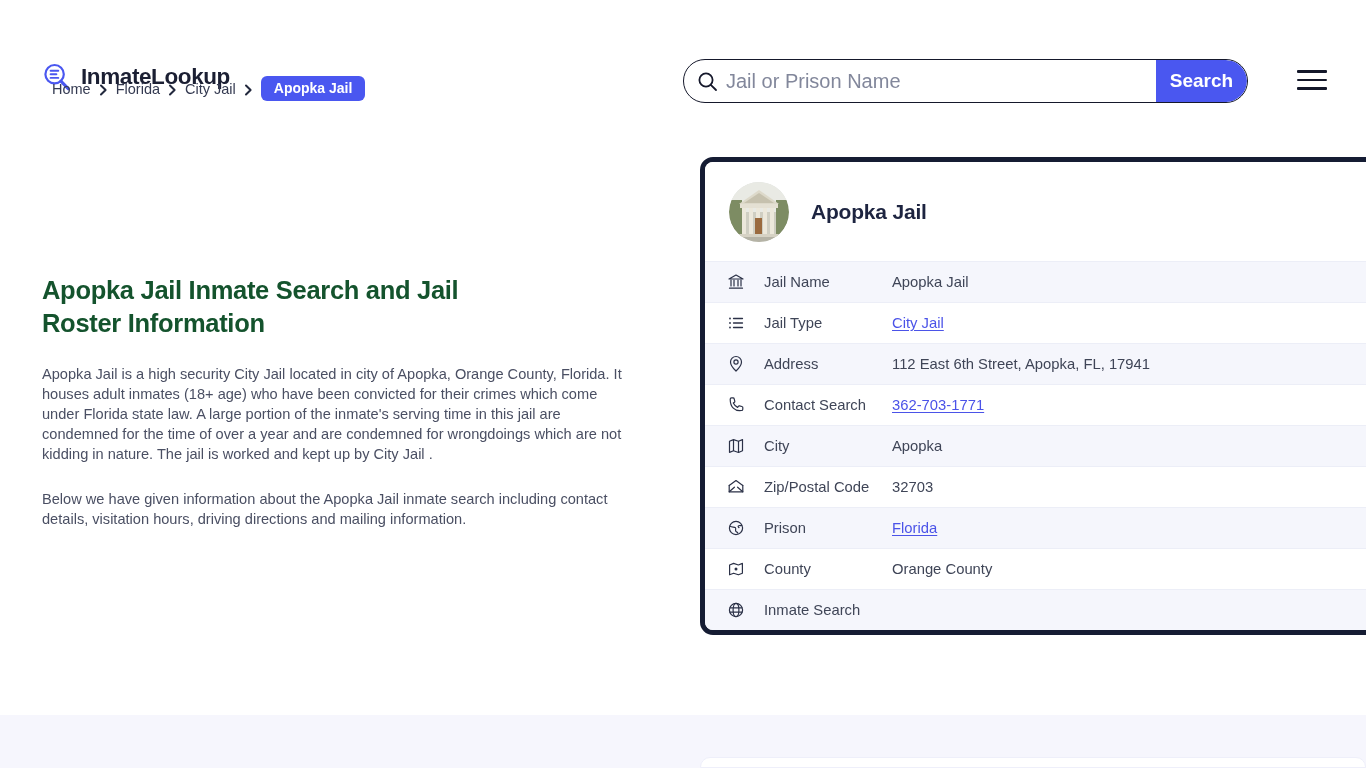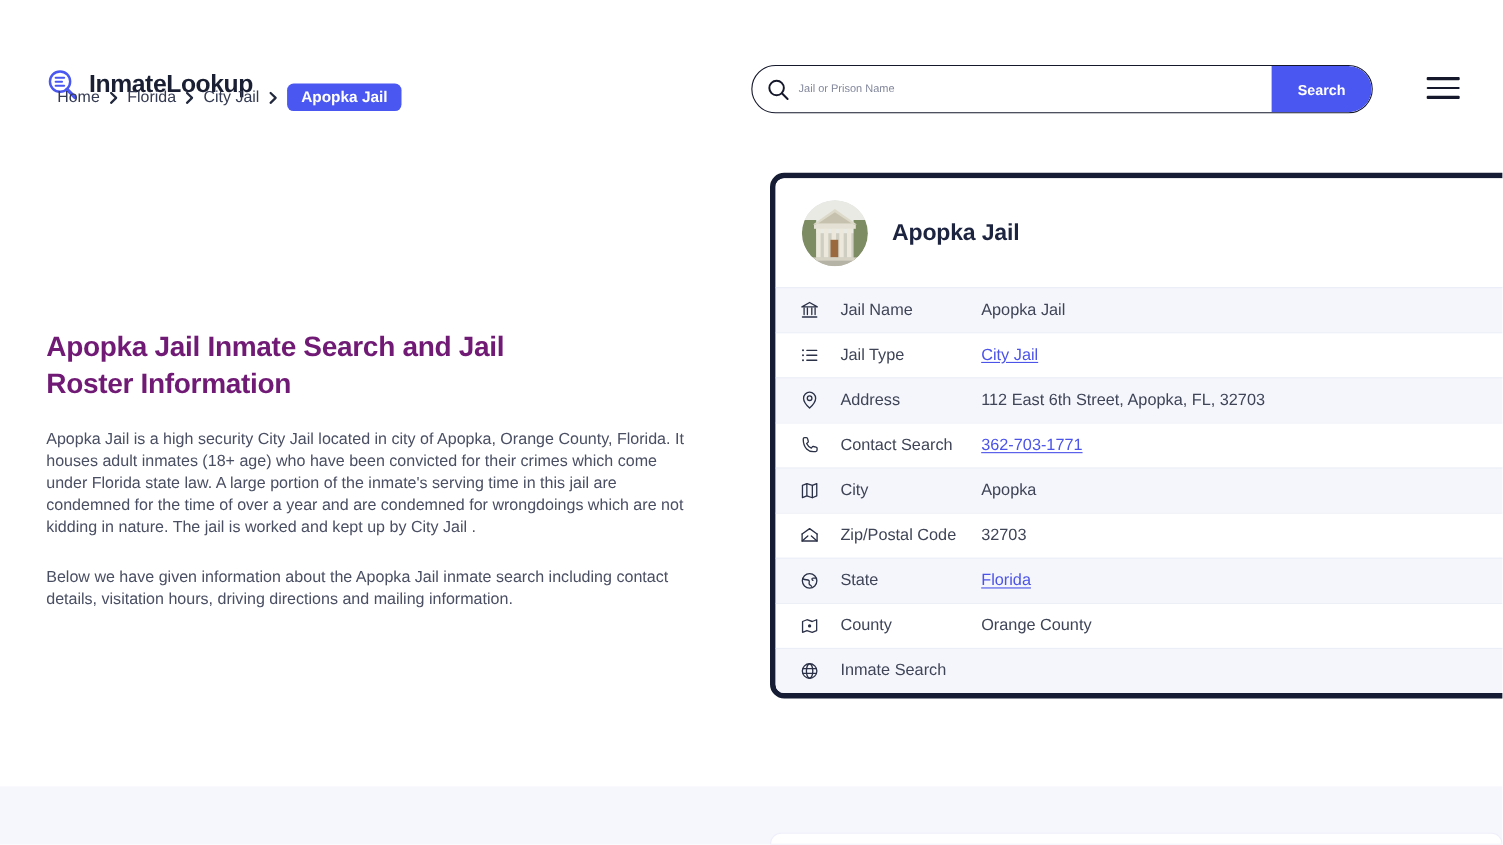--- a/index.html
+++ b/index.html
@@ -77,33 +77,33 @@
     top: 11px;
     width: 21px; height: 21px;
   }
   .search-input {
     flex: 1;
     height: 100%;
     border: none;
     outline: none;
     padding: 0 12px 0 42px;
     font-family: "Liberation Sans", sans-serif;
-    font-size: 10px;
+    font-size: 20px;
     color: #6d28d9;
     background: transparent;
   }
   .search-input::placeholder { color: #82879b; }
   .search-btn {
     width: 91px;
     height: 100%;
     border: none;
     background: #4a57f0;
     color: #ffffff;
     font-family: "Liberation Sans", sans-serif;
-    font-size: 13px;
+    font-size: 19px;
     font-weight: 700;
     cursor: pointer;
     border-radius: 0 22px 22px 0;
     flex: none;
   }
 
   .hamburger {
     position: absolute;
     left: 1297px;
     top: 25px;
@@ -159,24 +159,23 @@
   .left-col {
     position: absolute;
     left: 42px;
     top: 274px;
     width: 590px;
   }
   .page-title {
     font-size: 25.5px;
     line-height: 32.5px;
     font-weight: 700;
-    color: #701a75;
+    color: #14532d;
     letter-spacing: -0.3px;
     max-width: 500px;
-    margin-top: 26px;
   }
   .body-para {
     margin-top: 25px;
     font-size: 14.6px;
     line-height: 20px;
     color: #4a4f63;
     max-width: 588px;
   }
   .body-para.second {
   }
@@ -395,21 +394,21 @@
       </div>
 
       <div class="info-row alt">
         <span class="row-icon">
           <svg viewBox="0 0 18 18" width="18" height="18" fill="none" stroke="#2b3147" stroke-width="1.2" stroke-linecap="round" stroke-linejoin="round">
             <path d="M9 16s5.5-5.1 5.5-9A5.5 5.5 0 0 0 3.5 7c0 3.9 5.5 9 5.5 9z"></path>
             <circle cx="9" cy="7" r="2.1"></circle>
           </svg>
         </span>
         <span class="row-label">Address</span>
-        <span class="row-value">112 East 6th Street, Apopka, FL, 32703</span>
+        <span class="row-value">112 East 6th Street, Apopka, FL, 17941</span>
       </div>
 
       <div class="info-row plain">
         <span class="row-icon">
           <svg viewBox="0 0 18 18" width="18" height="18" fill="none" stroke="#2b3147" stroke-width="1.2" stroke-linecap="round" stroke-linejoin="round">
             <path d="M3.2 3.2c0-.7.6-1.3 1.3-1.3h1.6c.5 0 1 .4 1.1.9l.6 2.5c.1.4-.1.8-.4 1l-1.1.8c.9 1.9 2.4 3.4 4.3 4.3l.8-1.1c.2-.3.6-.5 1-.4l2.5.6c.5.1.9.6.9 1.1v1.6c0 .7-.6 1.3-1.3 1.3C7.7 15.5 3.2 11 3.2 3.2z"></path>
           </svg>
         </span>
         <span class="row-label">Contact Search</span>
         <span class="row-value"><a>362-703-1771</a></span>
@@ -440,21 +439,21 @@
       </div>
 
       <div class="info-row alt">
         <span class="row-icon">
           <svg viewBox="0 0 18 18" width="18" height="18" fill="none" stroke="#2b3147" stroke-width="1.2" stroke-linecap="round" stroke-linejoin="round">
             <circle cx="9" cy="9" r="6.6"></circle>
             <path d="M3 7.2c2.4 1.4 4.2.3 5.4 1.5.9.9-.3 2.1.3 3.3.5 1 1.6 1.1 2.1 2"></path>
             <path d="M14.6 6.4c-1.3.6-2.4-.4-3.2.4-.6.6 0 1.5.6 1.8"></path>
           </svg>
         </span>
-        <span class="row-label">State</span>
+        <span class="row-label">Prison</span>
         <span class="row-value"><a>Florida</a></span>
       </div>
 
       <div class="info-row plain">
         <span class="row-icon">
           <svg viewBox="0 0 18 18" width="18" height="18" fill="none" stroke="#2b3147" stroke-width="1.2" stroke-linejoin="round">
             <path d="M2.6 5L6.6 3.4 11.4 5l4-1.6v9.8l-4 1.6-4.8-1.6L2.6 14.8V5z"></path>
             <circle cx="9" cy="9" r="1.5" fill="#2b3147" stroke="none"></circle>
           </svg>
         </span>

